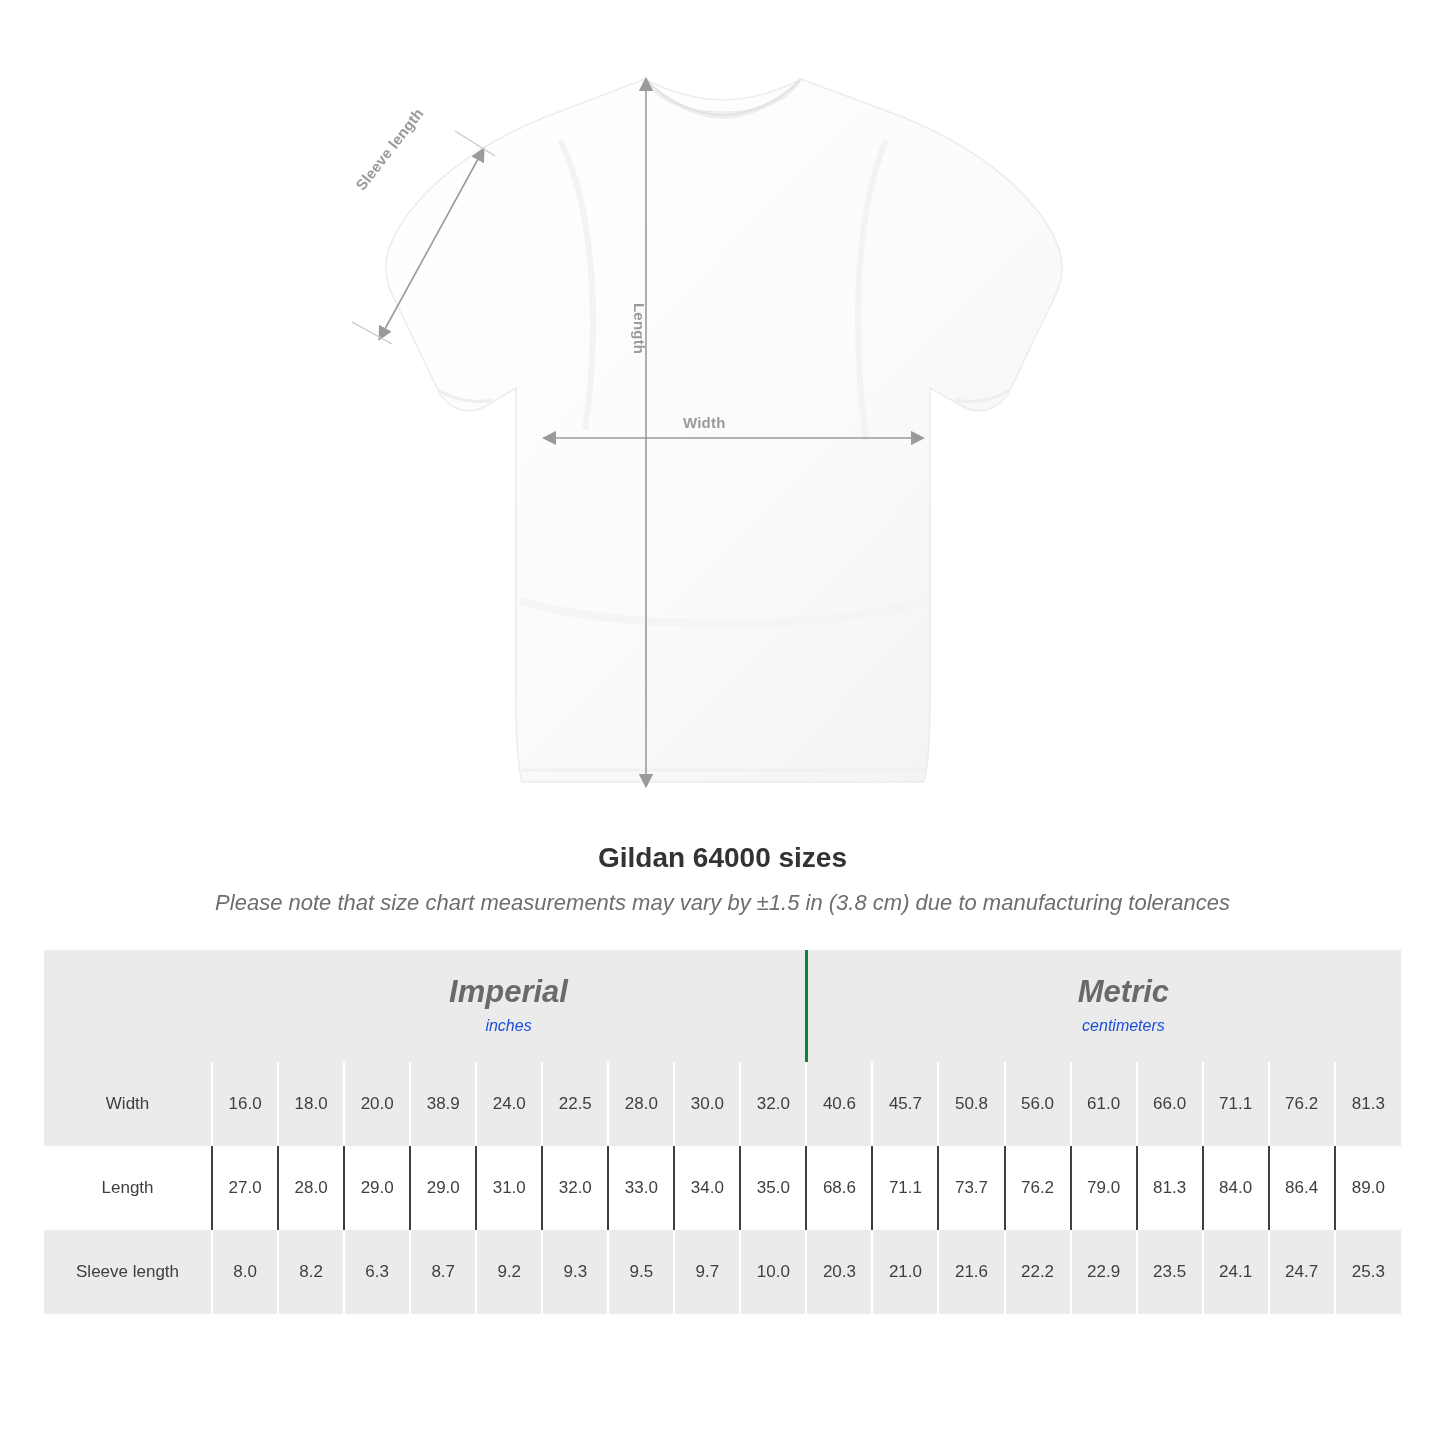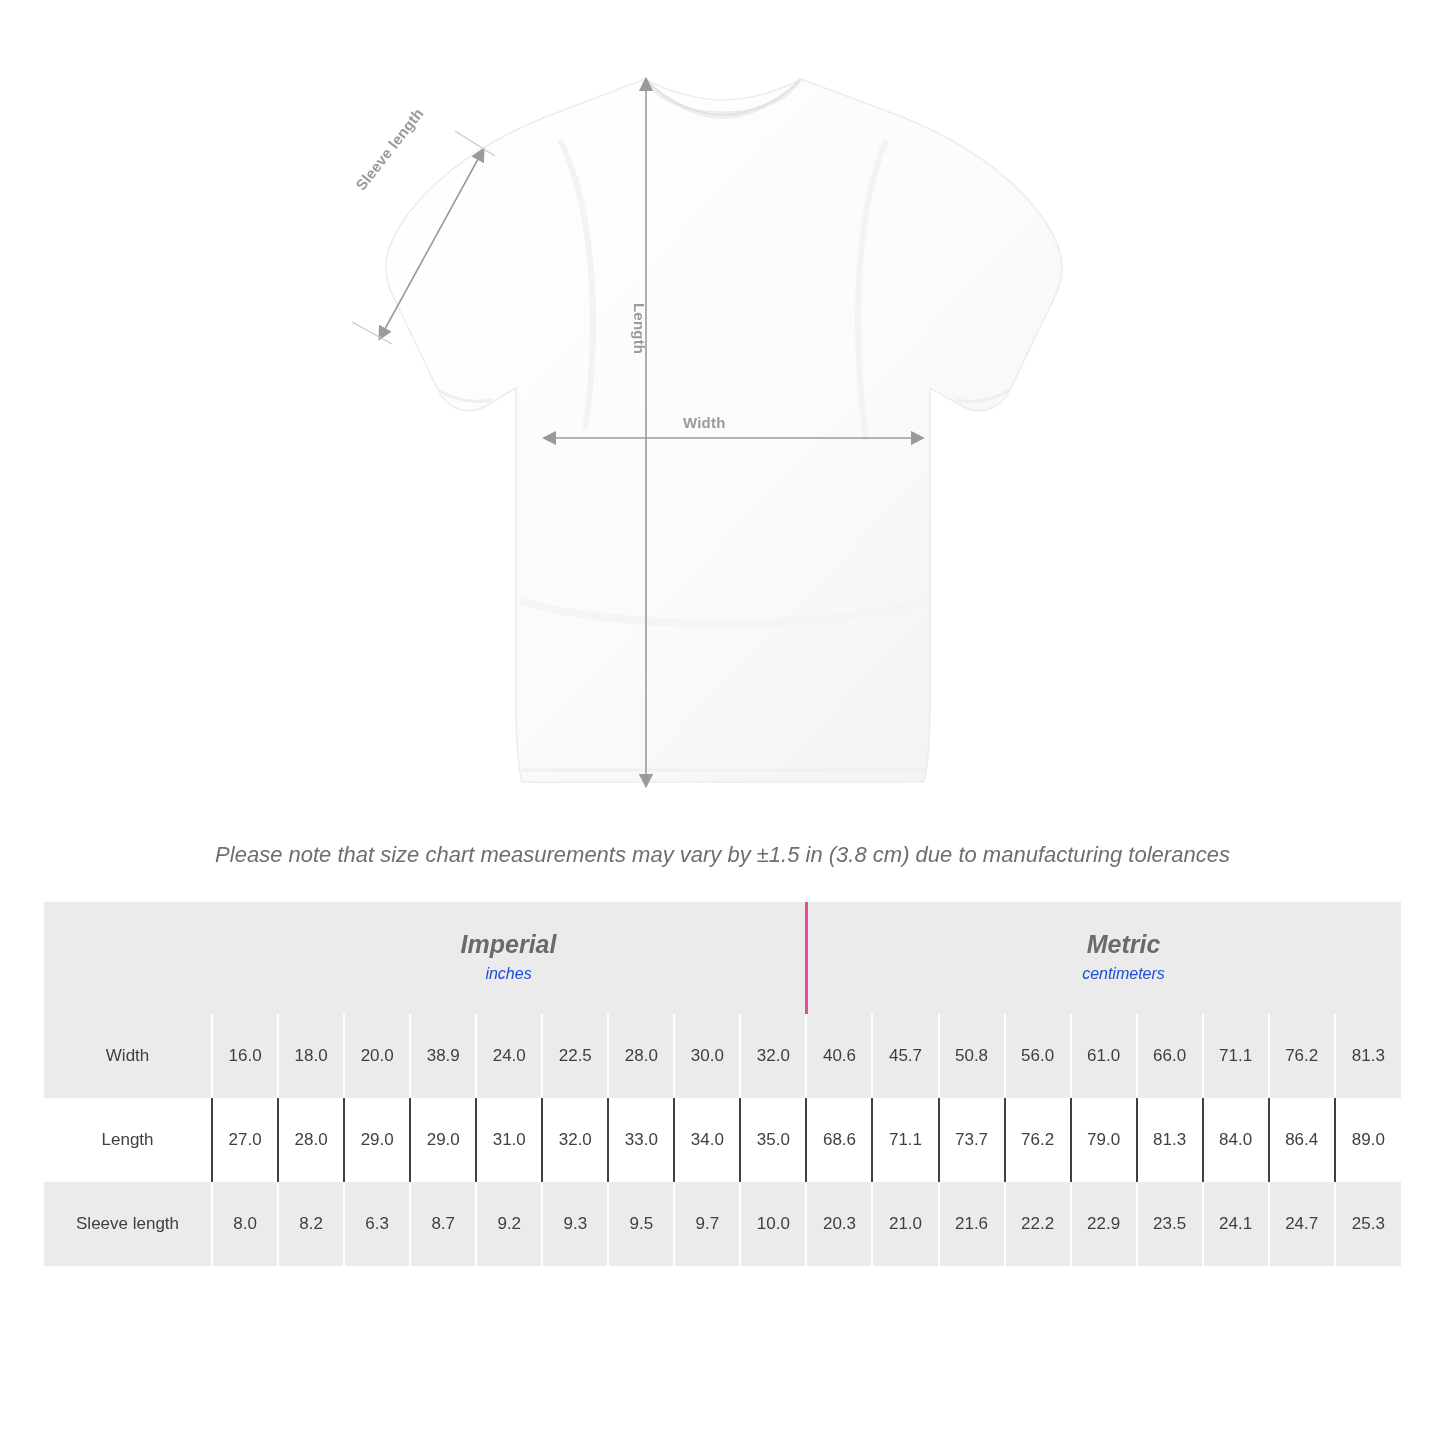--- a/index.html
+++ b/index.html
@@ -90,21 +90,21 @@
     color: #3f3f3f;
     font-weight: normal;
     padding: 0;
   }
   .unit-row td {
     height: 112px;
     background: #ebebeb;
     vertical-align: middle;
   }
   .unit-sys {
-    font-size: 25px;
+    font-size: 31px;
     font-style: italic;
     font-weight: bold;
     color: #6a6a6a;
     line-height: 1.25;
   }
   .unit-sub {
     font-size: 16px;
     font-style: italic;
     color: #1d4ed8;
     line-height: 1.7;
@@ -132,21 +132,21 @@
     color: #3a3a3a;
     width: 168px;
   }
   .cell-sep {
     border-left: 2px solid #ffffff;
   }
   .row-shade-b .cell-sep {
     border-left: 2px solid #404040;
   }
   .unit-row .sep-mid {
-    border-left: 3px solid #ec4899;
+    border-left: 3px solid #15803d;
     padding-left: 38px;
   }
 </style>
 </head>
 <body>
 
 <div class="page">
 
   <div class="illustration">
     <svg class="shirt-svg" width="1445" height="820" viewBox="0 0 1445 820">
@@ -214,20 +214,21 @@
         <line x1="545" y1="438" x2="922" y2="438" stroke="#9a9a9a" stroke-width="1.6" marker-start="url(#arrowStart)" marker-end="url(#arrowEnd)"></line>
       </g>
     </svg>
 
     <div class="dim-label lbl-sleeve">Sleeve length</div>
     <div class="dim-label lbl-length">Length</div>
     <div class="dim-label lbl-width">Width</div>
   </div>
 
   <div class="title-block">
+    <h1 class="chart-title">Gildan 64000 sizes</h1>
     <p class="chart-note">Please note that size chart measurements may vary by ±1.5 in (3.8 cm) due to manufacturing tolerances</p>
   </div>
 
   <div class="table-wrap">
     <table class="size-table">
       <colgroup>
         <col style="width:168px">
         <col span="18" style="width:66px">
       </colgroup>
       <tbody>

